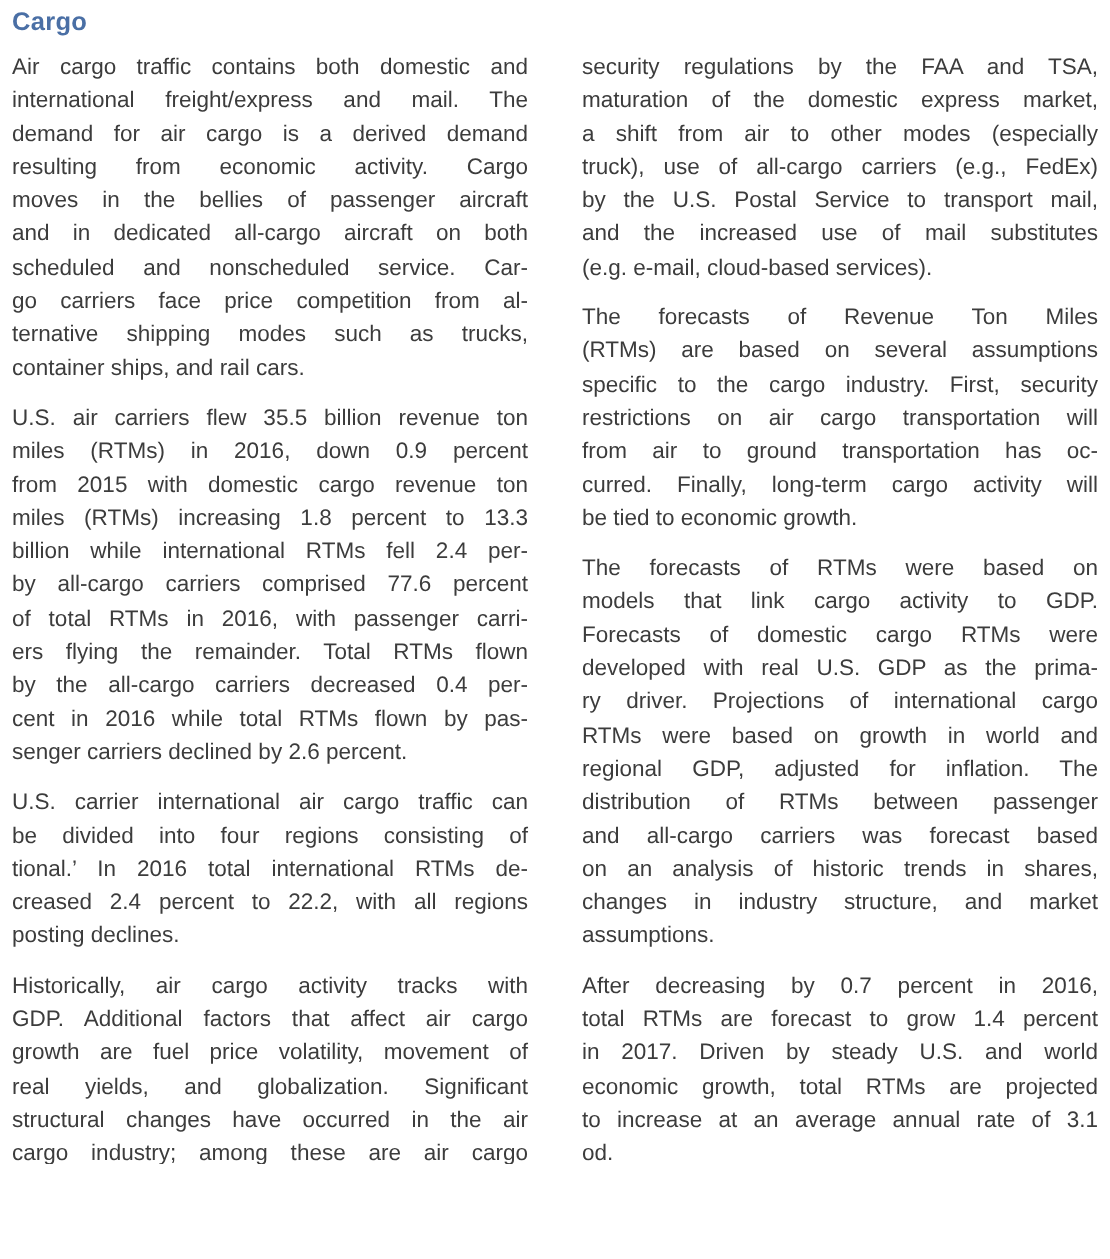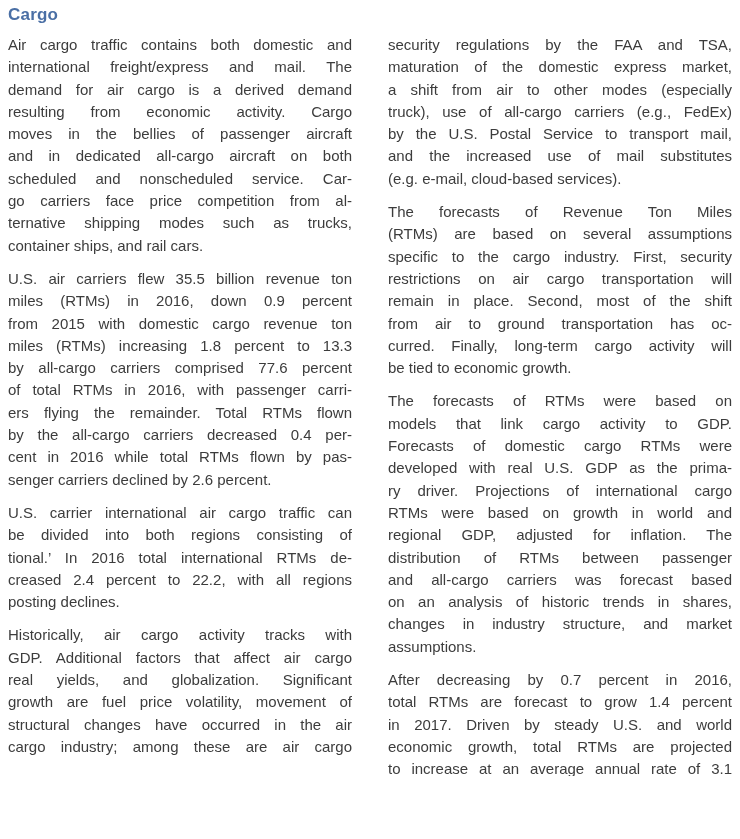--- a/index.html
+++ b/index.html
@@ -65,59 +65,59 @@
           <div class="line">scheduled and nonscheduled service.  Car-</div>
           <div class="line">go carriers face price competition from al-</div>
           <div class="line">ternative shipping modes such as trucks,</div>
           <div class="line endline">container ships, and rail cars.</div>
         </div>
         <div class="paragraph">
           <div class="line">U.S. air carriers flew 35.5 billion revenue ton</div>
           <div class="line">miles (RTMs) in 2016, down 0.9 percent</div>
           <div class="line">from 2015 with domestic cargo revenue ton</div>
           <div class="line">miles (RTMs) increasing 1.8 percent to 13.3</div>
+          <div class="line">billion while international RTMs fell 2.4 per-</div>
           <div class="line">by all-cargo carriers comprised 77.6 percent</div>
           <div class="line">of total RTMs in 2016, with passenger carri-</div>
           <div class="line">ers flying the remainder.  Total RTMs flown</div>
           <div class="line">by the all-cargo carriers decreased 0.4 per-</div>
           <div class="line">cent in 2016 while total RTMs flown by pas-</div>
           <div class="line endline">senger carriers declined by 2.6 percent.</div>
         </div>
         <div class="paragraph">
           <div class="line">U.S. carrier international air cargo traffic can</div>
-          <div class="line">be divided into both regions consisting of</div>
+          <div class="line">be divided into four regions consisting of</div>
           <div class="line">tional.’  In 2016 total international RTMs de-</div>
           <div class="line">creased 2.4 percent to 22.2, with all regions</div>
           <div class="line endline">posting declines.</div>
         </div>
         <div class="paragraph">
           <div class="line">Historically, air cargo activity tracks with</div>
           <div class="line">GDP.  Additional factors that affect air cargo</div>
+          <div class="line">growth are fuel price volatility, movement of</div>
           <div class="line">real yields, and globalization.  Significant</div>
-          <div class="line">growth are fuel price volatility, movement of</div>
           <div class="line">structural changes have occurred in the air</div>
           <div class="line">cargo industry; among these are air cargo</div>
         </div>
       </div>
     <div class="column">
         <div class="paragraph">
           <div class="line">security regulations by the FAA and TSA,</div>
           <div class="line">maturation of the domestic express market,</div>
           <div class="line">a shift from air to other modes (especially</div>
           <div class="line">truck), use of all-cargo carriers (e.g., FedEx)</div>
           <div class="line">by the U.S. Postal Service to transport mail,</div>
           <div class="line">and the increased use of mail substitutes</div>
           <div class="line endline">(e.g. e-mail, cloud-based services).</div>
         </div>
         <div class="paragraph">
           <div class="line">The forecasts of Revenue Ton Miles</div>
           <div class="line">(RTMs) are based on several assumptions</div>
           <div class="line">specific to the cargo industry.  First, security</div>
           <div class="line">restrictions on air cargo transportation will</div>
-          <div class="line">remain in place.  Second, most of the shift</div>
           <div class="line">from air to ground transportation has oc-</div>
           <div class="line">curred.  Finally, long-term cargo activity will</div>
           <div class="line endline">be tied to economic growth.</div>
         </div>
         <div class="paragraph">
           <div class="line">The forecasts of RTMs were based on</div>
           <div class="line">models that link cargo activity to GDP.</div>
           <div class="line">Forecasts of domestic cargo RTMs were</div>
           <div class="line">developed with real U.S. GDP as the prima-</div>
           <div class="line">ry driver.  Projections of international cargo</div>

